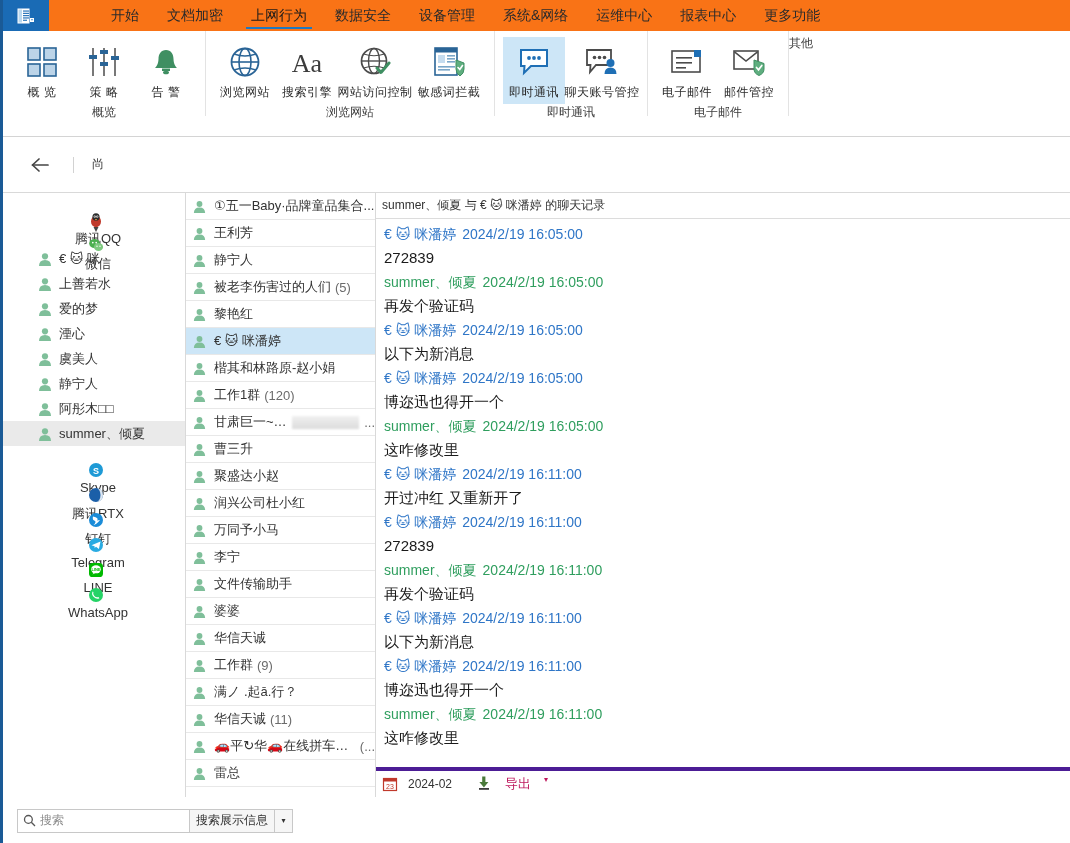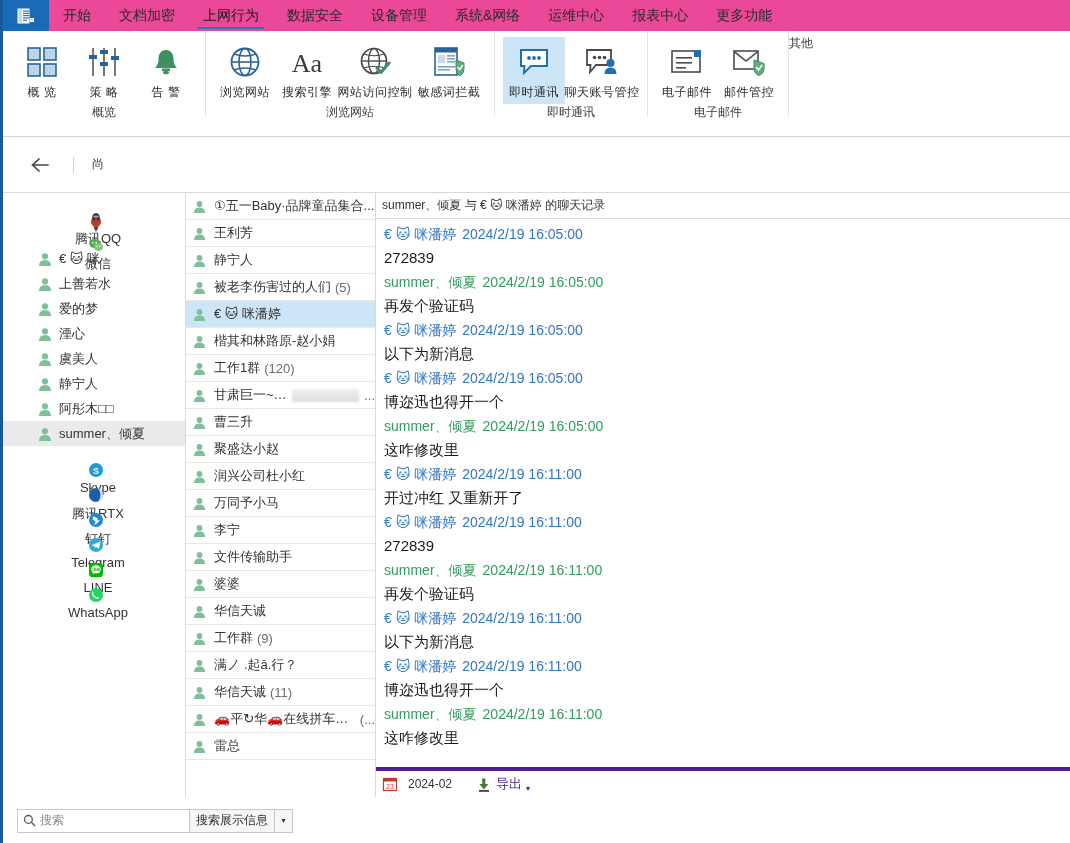--- a/index.html
+++ b/index.html
@@ -22,21 +22,22 @@
   .ribbon {
     height: 137px;
     background: #ffffff;
     border-bottom: 1px solid #d4d4d4;
     position: relative;
   }
   .tabstrip {
     height: 31px;
     display: flex;
     align-items: stretch;
-    background: #ec4899;
+    background: #f97316;
+    gap: 48px;
   }
   .app-badge {
     width: 46px; height: 31px;
     background: #1a6bb5;
     display: flex; align-items: center; justify-content: center;
     flex: 0 0 auto;
   }
   .app-badge svg { display:block; }
   .tab {
     padding: 0 14px;
@@ -218,22 +219,22 @@
   }
   .chat-foot {
     height: 30px;
     border-top: 4px solid #4c1d95;
     display: flex; align-items: center;
     padding-left: 6px;
     gap: 10px;
   }
   .foot-date { font-size: 12px; color: #333; }
   .export-btn {
-    display: flex; align-items: flex-end; gap: 4px;
-    font-size: 13px; color: #4c1d95;
+    display: flex; align-items: flex-start; gap: 13px;
+    font-size: 13px; color: #be185d;
     cursor: default;
     margin-left: 14px;
   }
 
   
   .searchbar {
     height: 46px;
     background: #fff;
     display: flex; align-items: center;
     padding-left: 14px;
@@ -702,20 +703,29 @@
         </div>
         <div class="c-row">
           <span class="cico">
             <svg width="15" height="15" viewBox="0 0 16 16">
               <circle cx="8" cy="5.3" r="3.1" fill="#7fbf9a"></circle>
               <path d="M2 15 Q2 9 8 9 Q14 9 14 15 Z" fill="#7fbf9a"></path>
             </svg>
           </span>
           <span class="clabel">被老李伤害过的人们</span>
           <span class="cnum" style="margin-left: 4px;">(5)</span>
+        </div>
+        <div class="c-row">
+          <span class="cico">
+            <svg width="15" height="15" viewBox="0 0 16 16">
+              <circle cx="8" cy="5.3" r="3.1" fill="#7fbf9a"></circle>
+              <path d="M2 15 Q2 9 8 9 Q14 9 14 15 Z" fill="#7fbf9a"></path>
+            </svg>
+          </span>
+          <span class="clabel">黎艳红</span>
         </div>
         <div class="c-row sel">
           <span class="cico">
             <svg width="15" height="15" viewBox="0 0 16 16">
               <circle cx="8" cy="5.3" r="3.1" fill="#7fbf9a"></circle>
               <path d="M2 15 Q2 9 8 9 Q14 9 14 15 Z" fill="#7fbf9a"></path>
             </svg>
           </span>
           <span class="clabel">€ 🐱 咪潘婷</span>
         </div>

